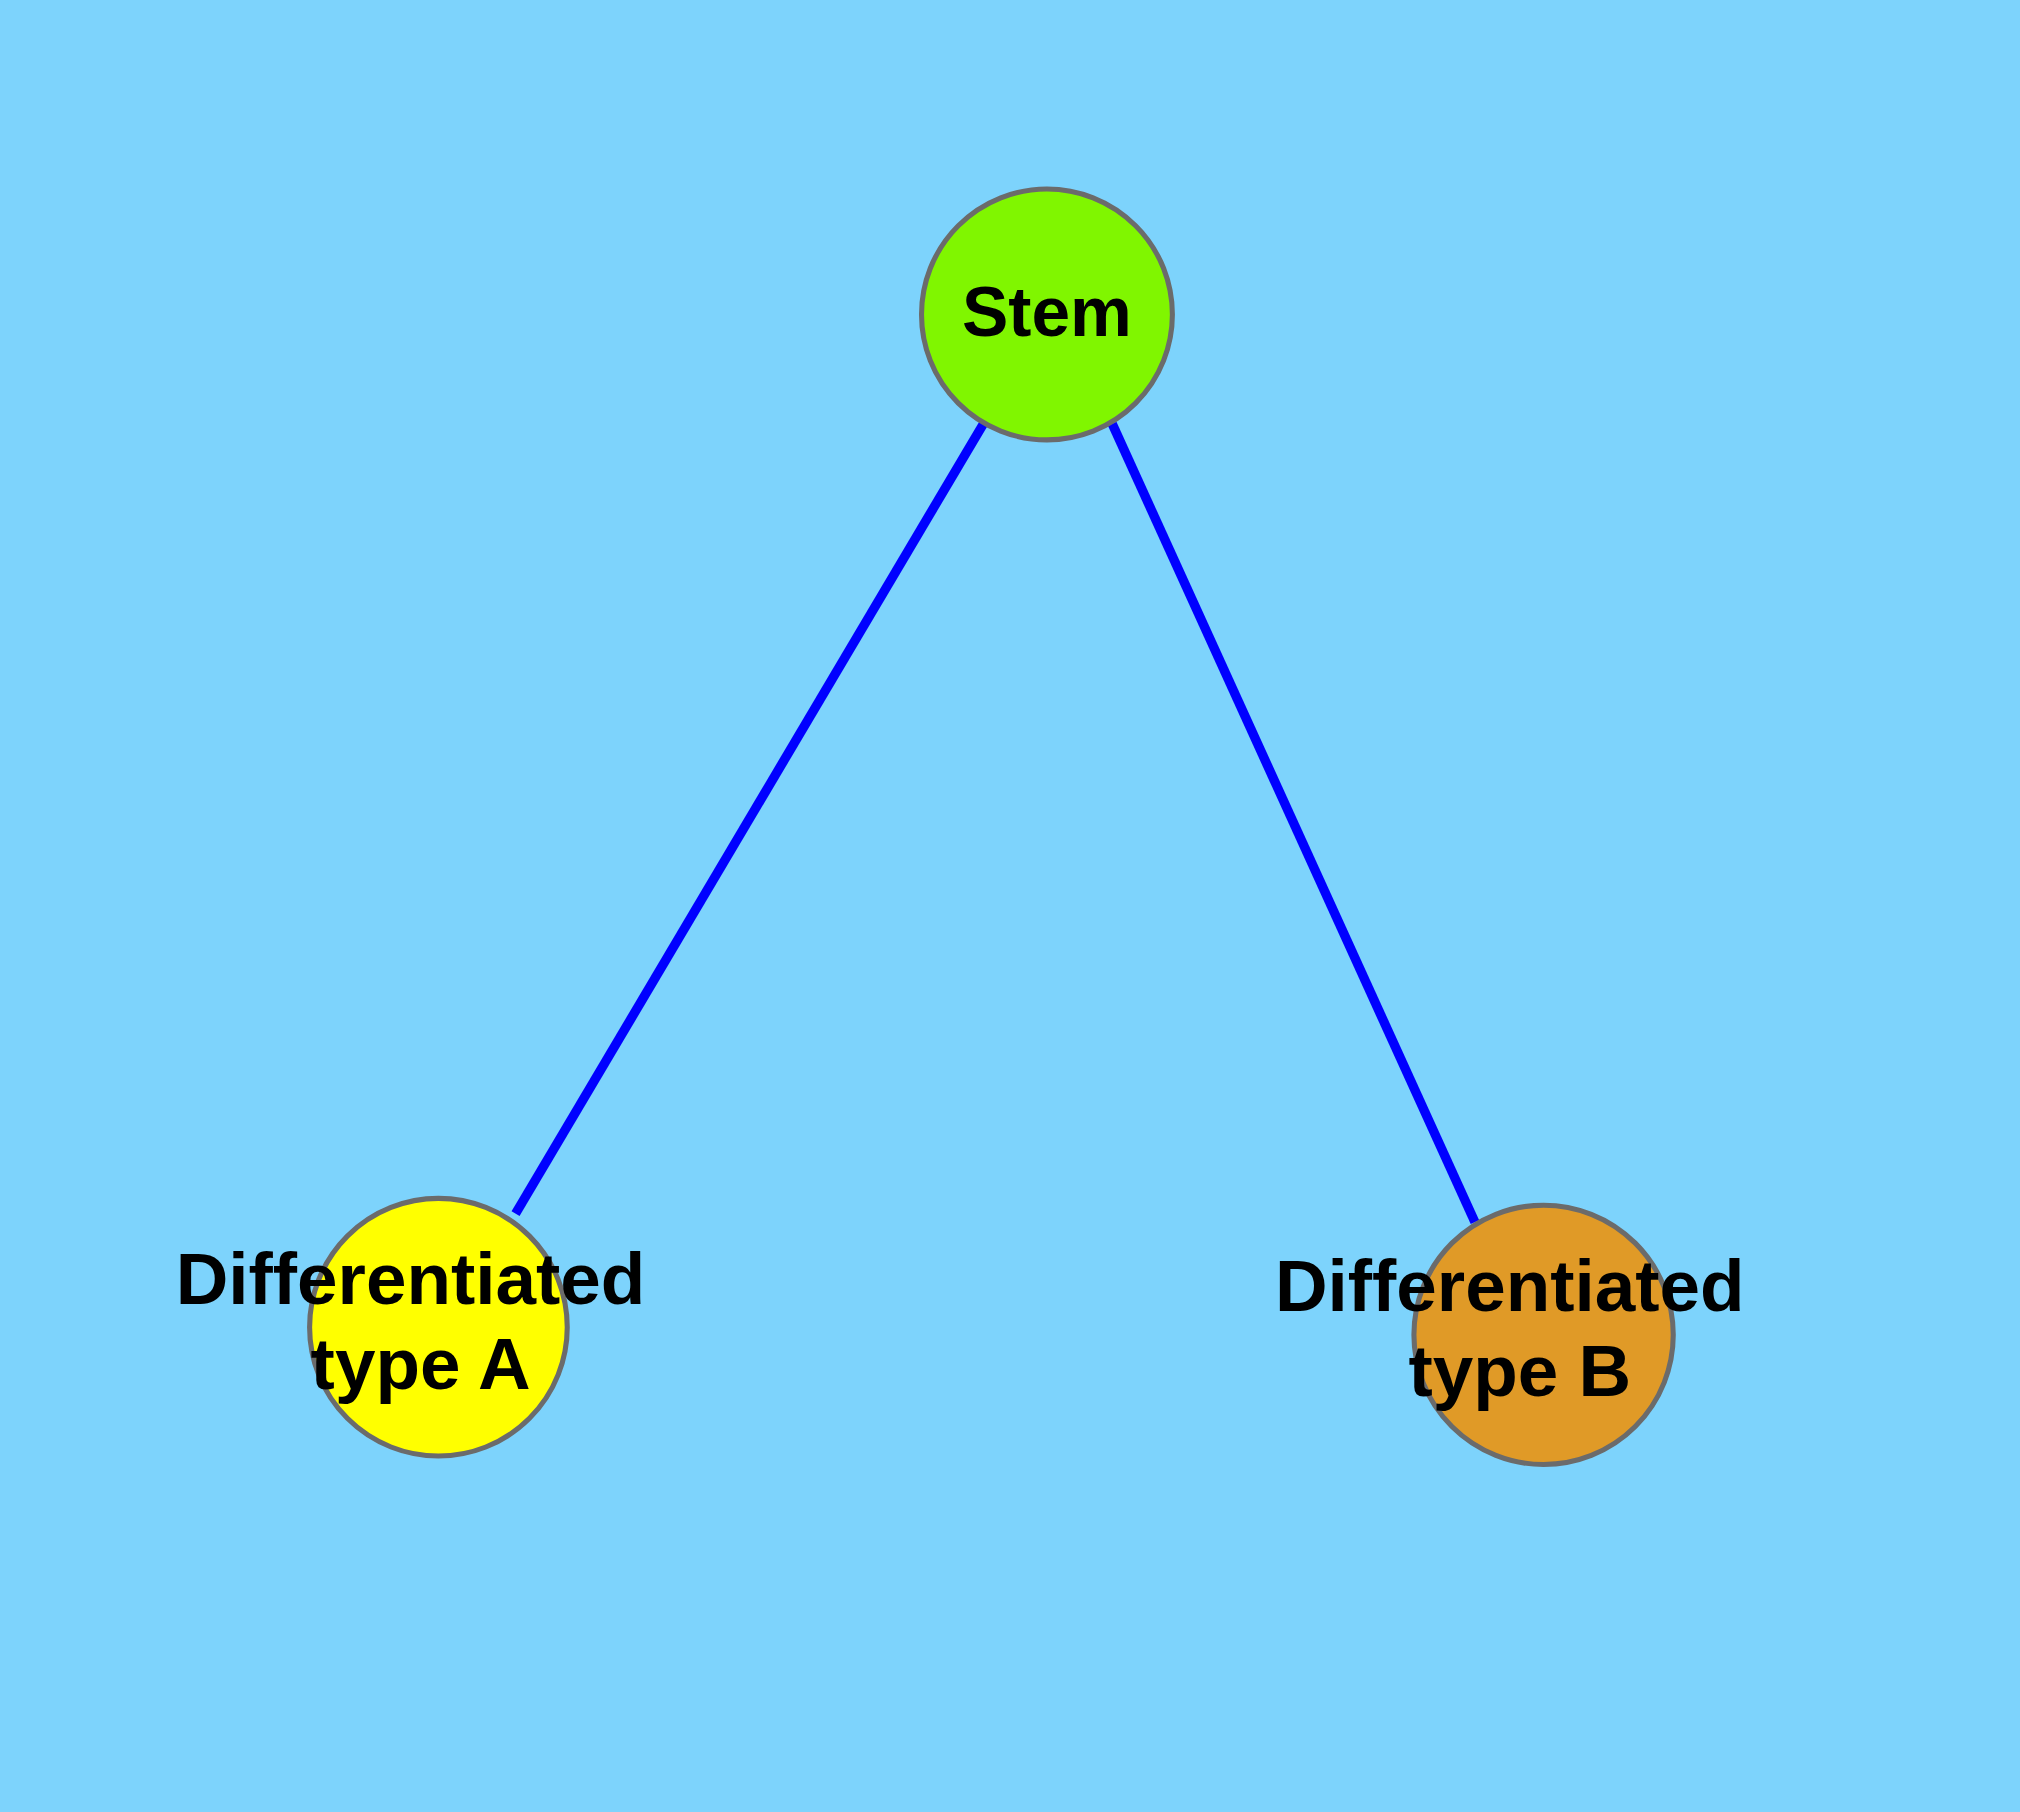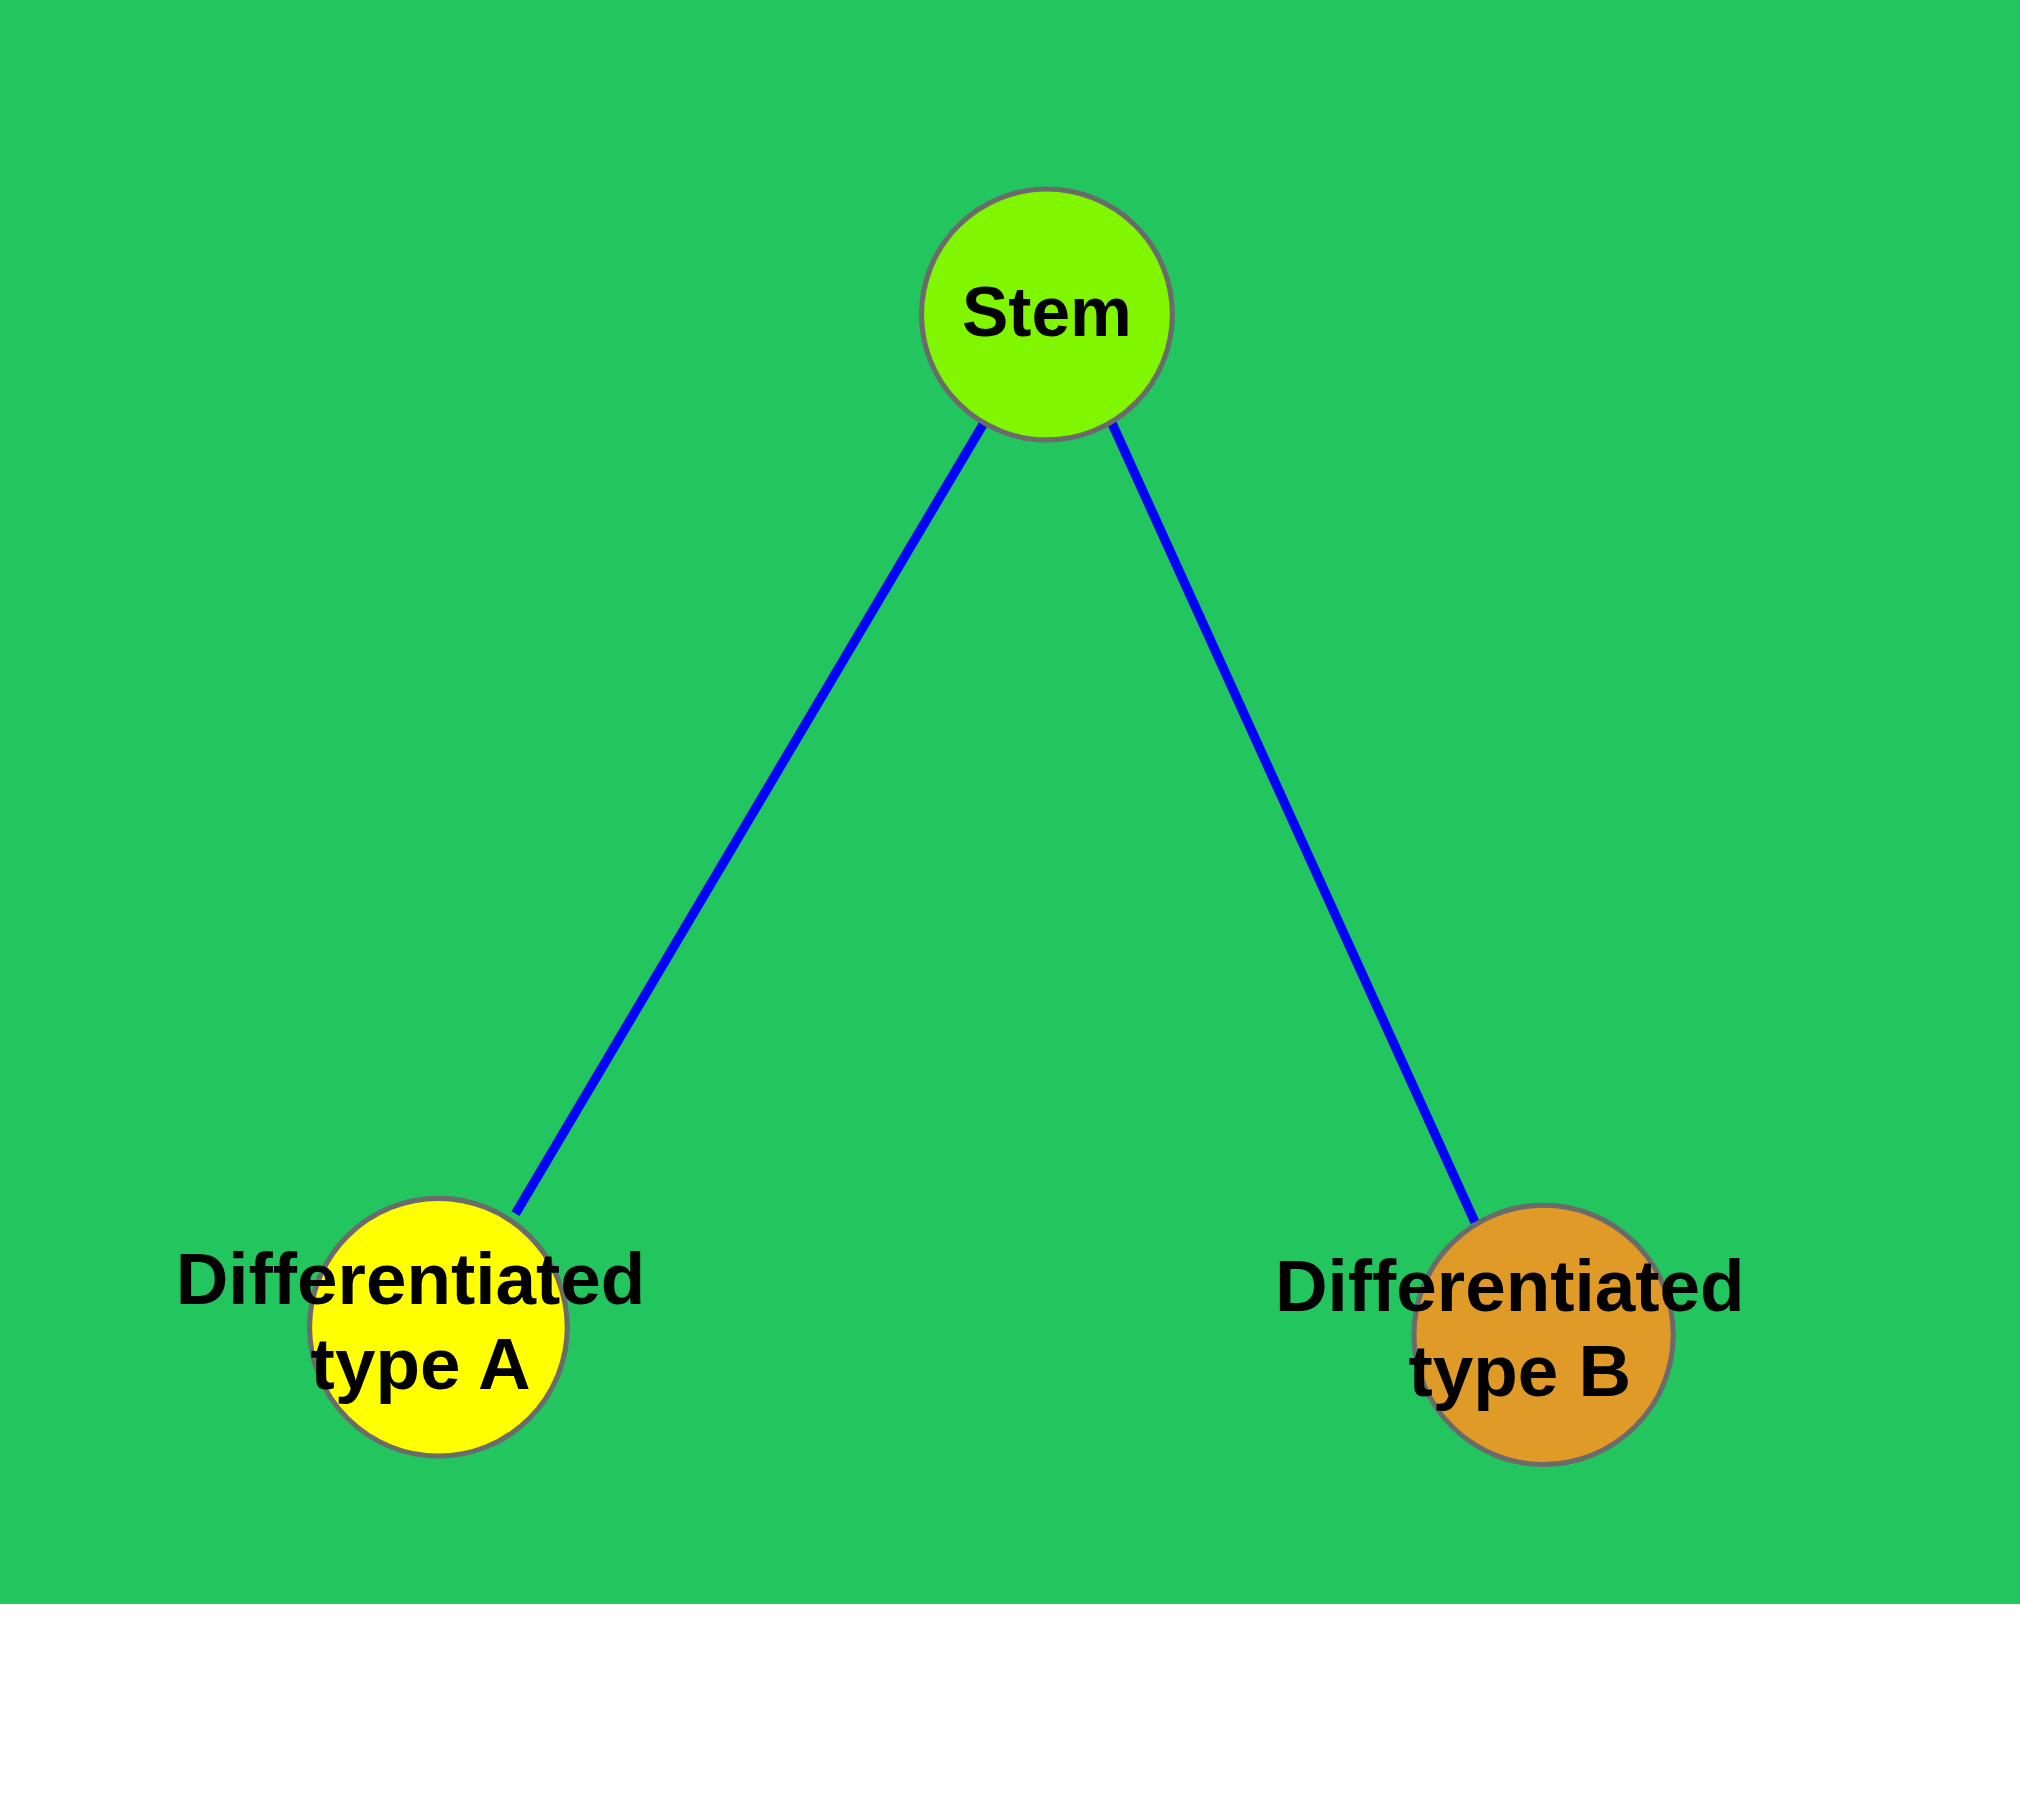--- a/index.html
+++ b/index.html
@@ -9,22 +9,22 @@
   }
   body {
     width: 2021px;
     height: 1812px;
     overflow: hidden;
     font-family: "Liberation Sans", sans-serif;
   }
   #canvas {
     position: relative;
     width: 2021px;
-    height: 1604px;
-    background: #22c55e;
+    height: 1812px;
+    background: #7dd3fc;
   }
   #graph-svg {
     position: absolute;
     left: 0;
     top: 0;
     width: 2021px;
     height: 1812px;
     display: block;
   }
   .node-label {

